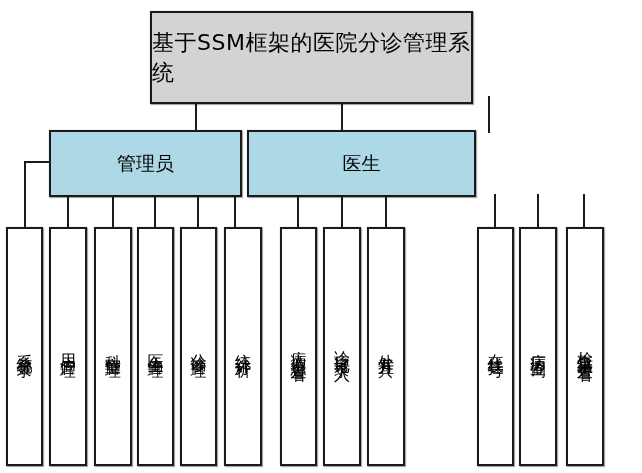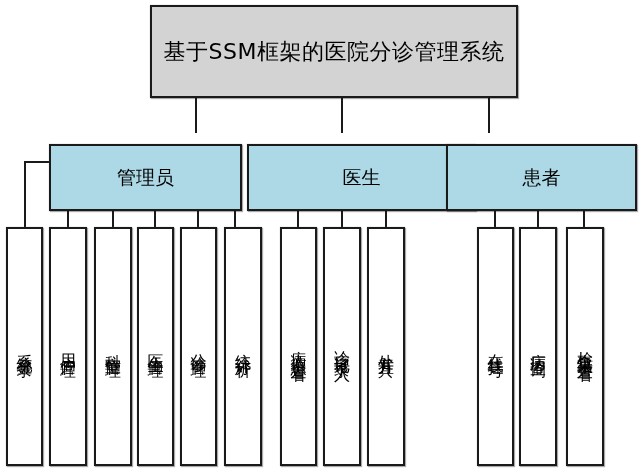--- a/index.html
+++ b/index.html
@@ -19,29 +19,28 @@
   .box {
     position: absolute;
     box-sizing: border-box;
     border: 2px solid #1a1a1a;
     display: flex;
     align-items: center;
     justify-content: center;
     box-shadow: 1px 1px 1px rgba(0,0,0,0.30), 0 0 1px rgba(120,120,120,0.55);
   }
   .title-box {
-    left: 150px; top: 5px;
-    width: 368px; height: 93px;
+    left: 150px; top: 11px;
+    width: 323px; height: 93px;
     background: #d3d3d3;
     font-size: 22px;
     letter-spacing: 0.5px;
-    text-align: center;
   }
   .role-box {
-    top: 144px; height: 67px;
+    top: 130px; height: 67px;
     background: #add8e6;
     font-size: 19px;
     text-align: center;
   }
   .leaf {
     top: 227px; height: 239px;
     background: #ffffff;
   }
   .vtext {
     writing-mode: vertical-rl;
@@ -87,23 +86,20 @@
   <div class="box title-box">
     <span>基于SSM框架的医院分诊管理系统</span>
   </div>
 
   <div class="box role-box" style="left:49px;width:193px">
     <span>管理员</span>
   </div>
   <div class="box role-box" style="left:247px;width:229px">
     <span>医生</span>
   </div>
-  <div class="box role-box" style="left:446px;width:191px">
-    <span>患者</span>
-  </div>
 
   <div class="box leaf" style="left:6px;width:37px">
     <span class="vtext">系统登录</span>
   </div>
   <div class="box leaf" style="left:49px;width:38px">
     <span class="vtext">用户管理</span>
   </div>
   <div class="box leaf" style="left:94px;width:38px">
     <span class="vtext">科室管理</span>
   </div>

